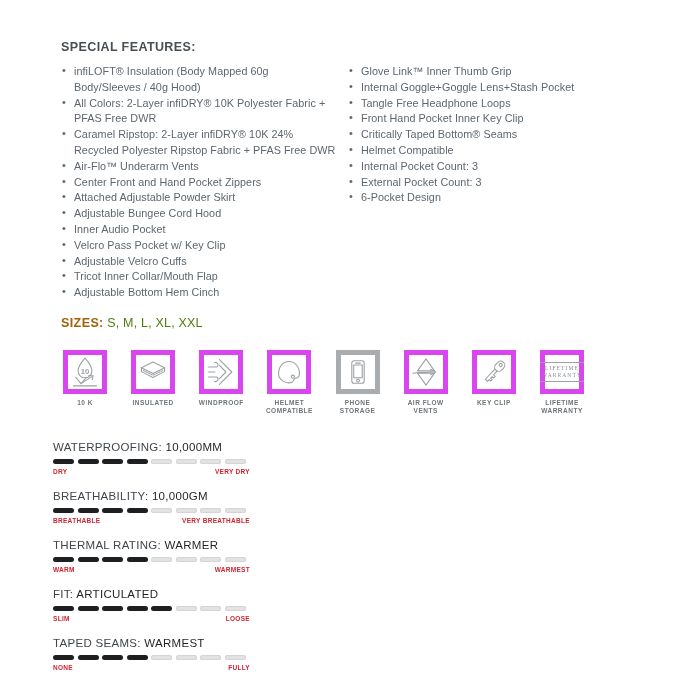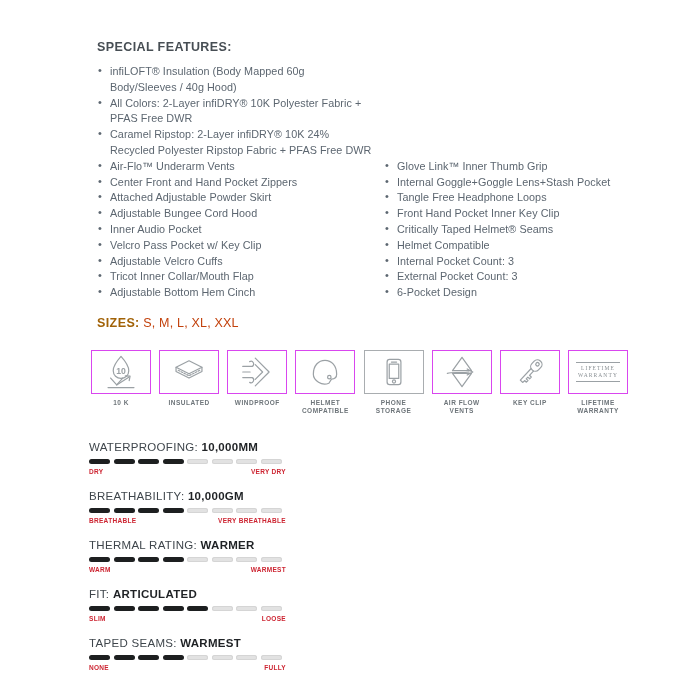--- a/index.html
+++ b/index.html
@@ -1,70 +1,70 @@
 <!DOCTYPE html>
 <html><head>
 <meta charset="utf-8">
 <style>
   html,body{margin:0;padding:0;}
   body{
     width:700px;height:700px;background:#ffffff;
     font-family:"Liberation Sans", sans-serif;
     color:#5c6670;overflow:hidden;
   }
-  .page{padding:40px 0 0 89px;width:560px;}
+  .page{padding:40px 0 0 53px;width:560px;}
 
   
   .section-heading{
     font-size:12.5px;font-weight:bold;color:#474e54;
     letter-spacing:.4px;margin:0 0 10px 0;
   }
   .features{margin-left:8px;}
 
   
-  .columns{display:flex;align-items:flex-end;}
+  .columns{display:flex;}
   .col-left{width:287px;box-sizing:border-box;padding-right:12px;}
   .col-right{width:264px;}
   ul.feature-list{list-style:none;margin:0;padding:0;font-size:10.8px;line-height:15.8px;letter-spacing:.05px;}
   ul.feature-list li{padding-left:13px;position:relative;}
   ul.feature-list li::before{
     content:"\2022";position:absolute;left:1px;top:-1px;color:#5c6670;font-size:11px;
   }
 
   
   .sizes{margin:15px 0 0 8px;font-size:12.5px;}
   .sizes .label{font-weight:bold;color:#a16207;letter-spacing:.4px;}
-  .sizes .value{color:#c2410c;letter-spacing:.2px;margin-top:24px;}
+  .sizes .value{color:#4d7c0f;letter-spacing:.2px;margin-top:24px;}
 
   
   .icons-row{display:flex;justify-content:space-between;margin-top:20px;width:541px;}
   .icon-cell{width:64px;display:flex;flex-direction:column;align-items:center;}
   .icon-box{
-    width:60px;height:44px;border:1px solid #d946ef;box-sizing:border-box;
+    width:44px;height:44px;border:5px solid #d946ef;box-sizing:border-box;
     display:flex;align-items:center;justify-content:center;background:#fff;
   }
   .icon-box.phone-border{border-color:#a9adb0;}
   .icon-box svg{display:block;}
   .icon-label{
     margin-top:5px;font-size:6.5px;line-height:8px;letter-spacing:.5px;
     color:#6e757a;text-align:center;max-width:54px;font-weight:bold;
   }
   .lw-text{
     border-top:1px solid #9ba1a5;border-bottom:1px solid #9ba1a5;
     font-family:"Liberation Serif", serif;font-size:5.5px;line-height:7px;
     letter-spacing:1.1px;color:#8a9094;text-align:center;padding:2px 2px;
   }
   .lw-text span{display:block;}
 
   
   .ratings{margin-top:26px;}
   .rating{margin-bottom:15px;}
   .rating-heading{font-size:11.5px;letter-spacing:.3px;color:#3f464c;}
   .rating-heading .r-label{font-weight:normal;}
-  .rating-heading .r-value{font-weight:bold;color:#1f2225;}
+  .rating-heading .r-value{font-weight:normal;color:#1f2225;}
   .rating-bar{display:flex;gap:3.5px;width:197px;margin-top:6px;}
   .seg{width:21px;height:5px;border-radius:2.5px;}
   .seg-filled{background:#1d1f20;}
   .seg-empty{background:#e2e2e2;box-shadow:inset 0 0 0 1px #d5d5d5;}
   .rating-scale{
     display:flex;justify-content:space-between;width:197px;margin-top:4px;
     font-size:6.5px;font-weight:bold;color:#cd2532;letter-spacing:.3px;
   }
 </style>
 </head>
@@ -90,21 +90,21 @@
           <li>Tricot Inner Collar/Mouth Flap</li>
           <li>Adjustable Bottom Hem Cinch</li>
         </ul>
       </div>
       <div class="col-right">
         <ul class="feature-list">
           <li>Glove Link™ Inner Thumb Grip</li>
           <li>Internal Goggle+Goggle Lens+Stash Pocket</li>
           <li>Tangle Free Headphone Loops</li>
           <li>Front Hand Pocket Inner Key Clip</li>
-          <li>Critically Taped Helmet® Seams</li>
+          <li>Critically Taped Bottom® Seams</li>
           <li>Helmet Compatible</li>
           <li>Internal Pocket Count: 3</li>
           <li>External Pocket Count: 3</li>
           <li>6-Pocket Design</li>
         </ul>
       </div>
     </div>
   </div>
 
   <div class="sizes">

